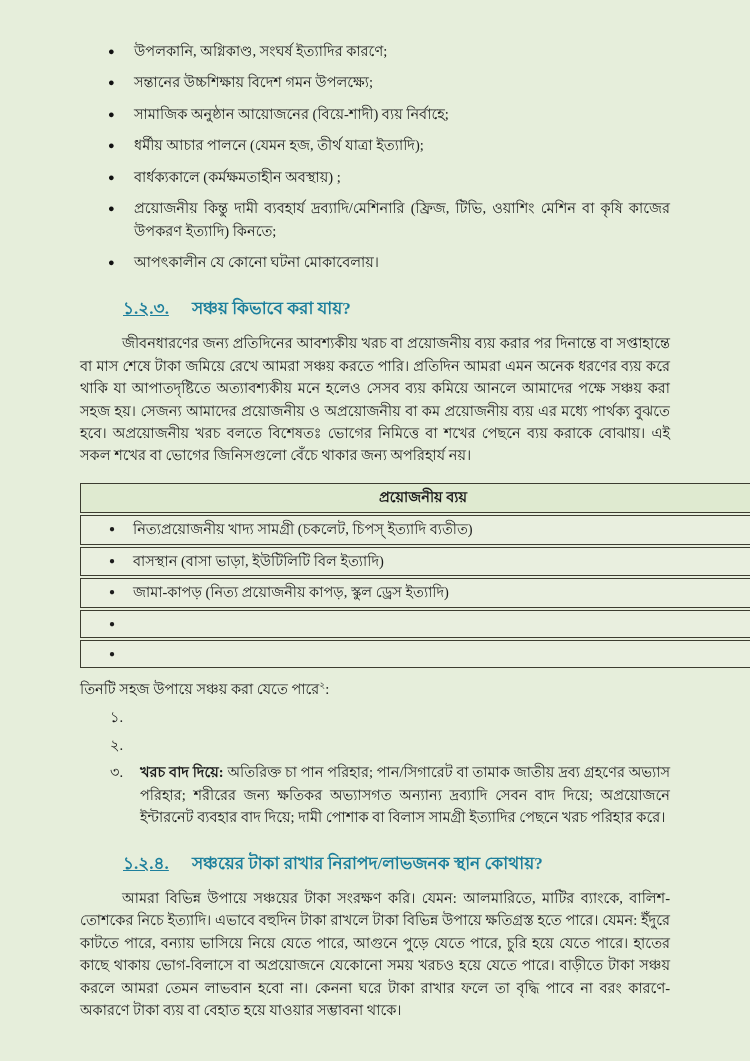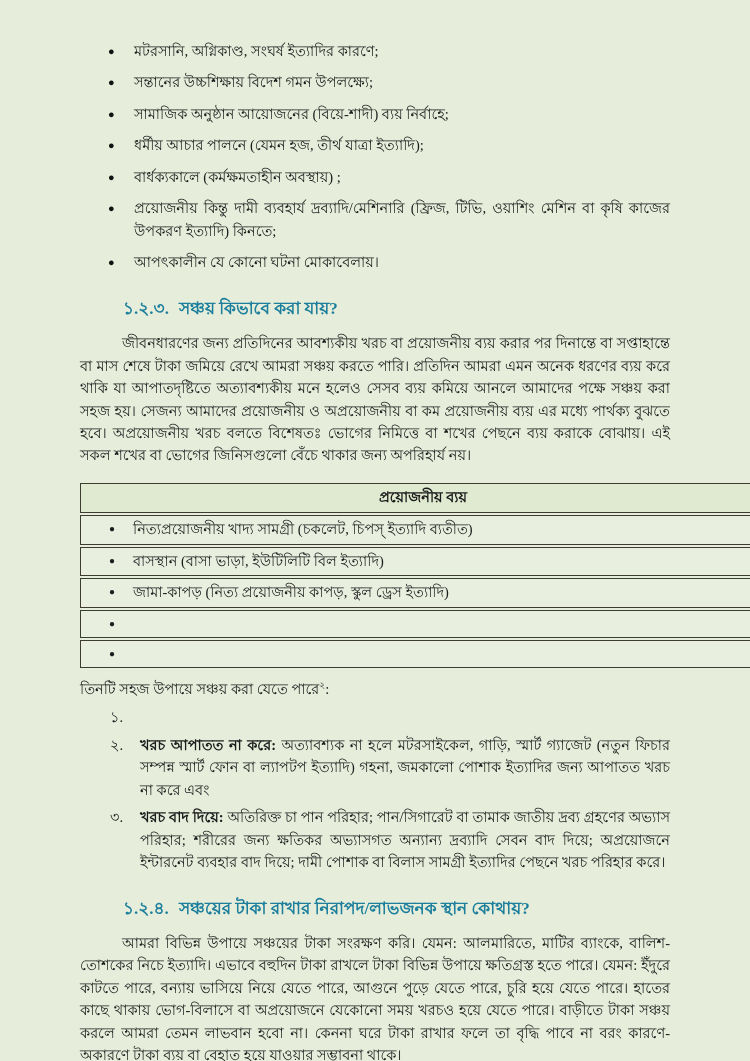--- a/index.html
+++ b/index.html
@@ -36,21 +36,21 @@
   }
   .bullet-text { flex: 1 1 auto; text-align: justify; }
 
   
   .section-heading {
     color: #1d7f9c;
     font-weight: bold;
     font-size: 17px;
     margin: 22px 0 10px 43px;
   }
-  .section-heading .sec-num { margin-right: 10px; }
+  .section-heading .sec-num { margin-right: 23px; text-decoration: underline; }
 
   
   .para {
     text-align: justify;
     text-indent: 42px;
     margin-bottom: 14px;
   }
 
   
   .expense-table {
@@ -98,21 +98,21 @@
   .way-lead { font-weight: bold; }
 </style>
 </head>
 <body>
 
 <div class="page">
 
   <div class="bullet-list">
     <div class="bullet-item">
       <span class="bullet-dot">●</span>
-      <span class="bullet-text">মটরসানি, অগ্নিকাণ্ড, সংঘর্ষ ইত্যাদির কারণে;</span>
+      <span class="bullet-text">উপলকানি, অগ্নিকাণ্ড, সংঘর্ষ ইত্যাদির কারণে;</span>
     </div>
     <div class="bullet-item">
       <span class="bullet-dot">●</span>
       <span class="bullet-text">সন্তানের উচ্চশিক্ষায় বিদেশ গমন উপলক্ষ্যে;</span>
     </div>
     <div class="bullet-item">
       <span class="bullet-dot">●</span>
       <span class="bullet-text">সামাজিক অনুষ্ঠান আয়োজনের (বিয়ে-শাদী) ব্যয় নির্বাহে;</span>
     </div>
     <div class="bullet-item">
@@ -166,21 +166,20 @@
   <p class="ways-intro">
     <span>তিনটি সহজ উপায়ে সঞ্চয় করা যেতে পারে</span><sup>২</sup><span>:</span>
   </p>
 
   <div class="ways-list">
     <div class="way-item">
       <span class="way-num">১.</span>
     </div>
     <div class="way-item">
       <span class="way-num">২.</span>
-      <span class="way-body"><span class="way-lead">খরচ আপাতত না করে:</span><span> অত্যাবশ্যক না হলে মটরসাইকেল, গাড়ি, স্মার্ট গ্যাজেট (নতুন ফিচার সম্পন্ন স্মার্ট ফোন বা ল্যাপটপ ইত্যাদি) গহনা, জমকালো পোশাক ইত্যাদির জন্য আপাতত খরচ না করে এবং</span></span>
     </div>
     <div class="way-item">
       <span class="way-num">৩.</span>
       <span class="way-body"><span class="way-lead">খরচ বাদ দিয়ে:</span><span> অতিরিক্ত চা পান পরিহার; পান/সিগারেট বা তামাক জাতীয় দ্রব্য গ্রহণের অভ্যাস পরিহার; শরীরের জন্য ক্ষতিকর অভ্যাসগত অন্যান্য দ্রব্যাদি সেবন বাদ দিয়ে; অপ্রয়োজনে ইন্টারনেট ব্যবহার বাদ দিয়ে; দামী পোশাক বা বিলাস সামগ্রী ইত্যাদির পেছনে খরচ পরিহার করে।</span></span>
     </div>
   </div>
 
   <div class="section-heading">
     <span class="sec-num">১.২.৪.</span><span>সঞ্চয়ের টাকা রাখার নিরাপদ/লাভজনক স্থান কোথায়?</span>
   </div>

